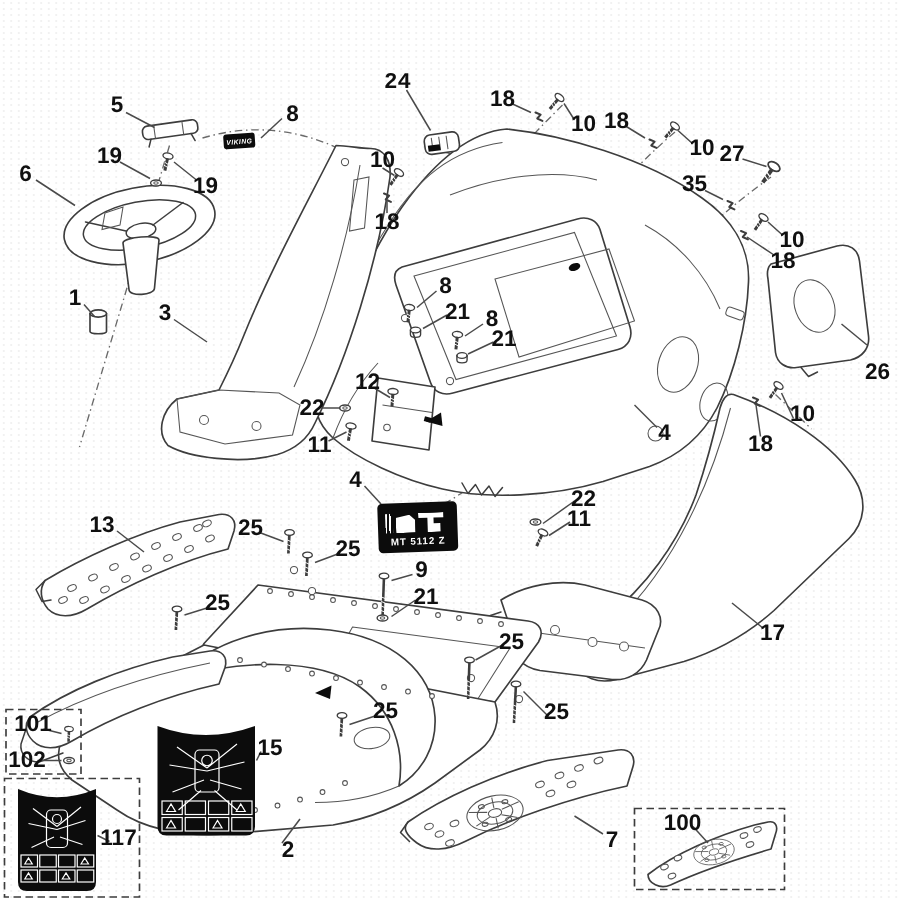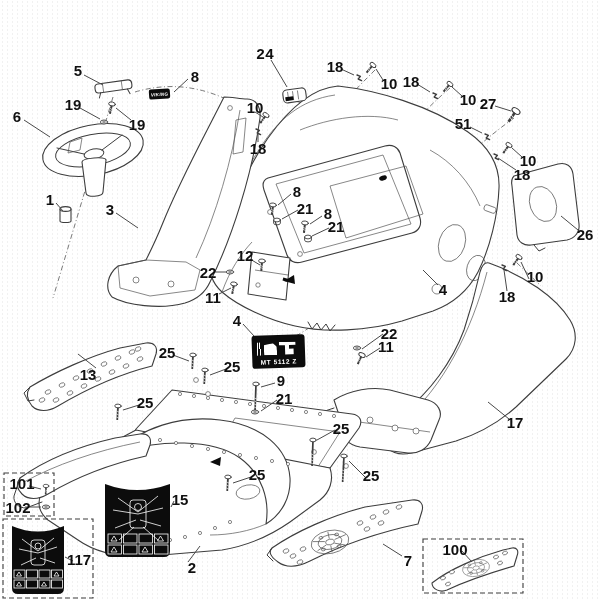--- a/index.html
+++ b/index.html
@@ -447,41 +447,41 @@
       <div class="callout" style="left: 50px; top: 199px;">1</div>
       <div class="callout" style="left: 110px; top: 209px;">3</div>
       <div class="callout" style="left: 297px; top: 191px;">8</div>
       <div class="callout" style="left: 305px; top: 208px;">21</div>
       <div class="callout" style="left: 328px; top: 213px;">8</div>
       <div class="callout" style="left: 336px; top: 226px;">21</div>
       <div class="callout" style="left: 245px; top: 255px;">12</div>
       <div class="callout" style="left: 208px; top: 272px;">22</div>
       <div class="callout" style="left: 213px; top: 297px;">11</div>
       <div class="callout" style="left: 237px; top: 320px;">4</div>
-      <div class="callout" style="left: 88px; top: 350px; margin-top: 24px;">13</div>
+      <div class="callout" style="left: 68px; top: 350px;">13</div>
       <div class="callout" style="left: 167px; top: 352px;">25</div>
       <div class="callout" style="left: 232px; top: 366px;">25</div>
       <div class="callout" style="left: 281px; top: 380px;">9</div>
       <div class="callout" style="left: 284px; top: 398px;">21</div>
       <div class="callout" style="left: 145px; top: 402px;">25</div>
       <div class="callout" style="left: 257px; top: 474px;">25</div>
       <div class="callout" style="left: 22px; top: 483px;">101</div>
       <div class="callout" style="left: 18px; top: 507px;">102</div>
       <div class="callout" style="left: 180px; top: 499px;">15</div>
       <div class="callout" style="left: 79px; top: 559px;">117</div>
       <div class="callout" style="left: 192px; top: 567px;">2</div>
       <div class="callout" style="left: 335px; top: 66px;">18</div>
       <div class="callout" style="left: 389px; top: 83px;">10</div>
       <div class="callout" style="left: 411px; top: 81px;">18</div>
       <div class="callout" style="left: 468px; top: 99px;">10</div>
       <div class="callout" style="left: 488px; top: 103px;">27</div>
-      <div class="callout" style="left: 463px; top: 123px;">51</div>
+      <div class="callout" style="left: 463px; top: 123px;">35</div>
       <div class="callout" style="left: 528px; top: 160px;">10</div>
       <div class="callout" style="left: 522px; top: 174px;">18</div>
-      <div class="callout" style="left: 585px; top: 234px;">26</div>
+      <div class="callout" style="left: 585px; top: 248px;">26</div>
       <div class="callout" style="left: 443px; top: 289px;">4</div>
       <div class="callout" style="left: 535px; top: 276px;">10</div>
       <div class="callout" style="left: 507px; top: 296px;">18</div>
       <div class="callout" style="left: 389px; top: 333px;">22</div>
       <div class="callout" style="left: 386px; top: 346px;">11</div>
       <div class="callout" style="left: 515px; top: 422px;">17</div>
       <div class="callout" style="left: 341px; top: 428px;">25</div>
       <div class="callout" style="left: 371px; top: 475px;">25</div>
       <div class="callout" style="left: 408px; top: 560px;">7</div>
       <div class="callout" style="left: 455px; top: 549px;">100</div>

